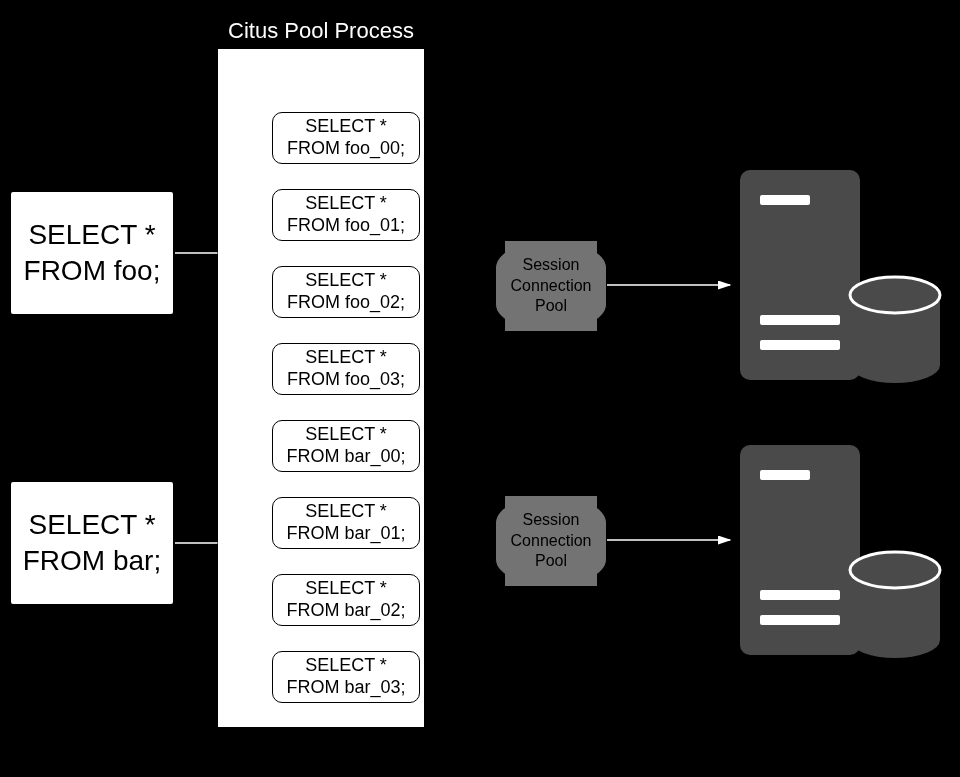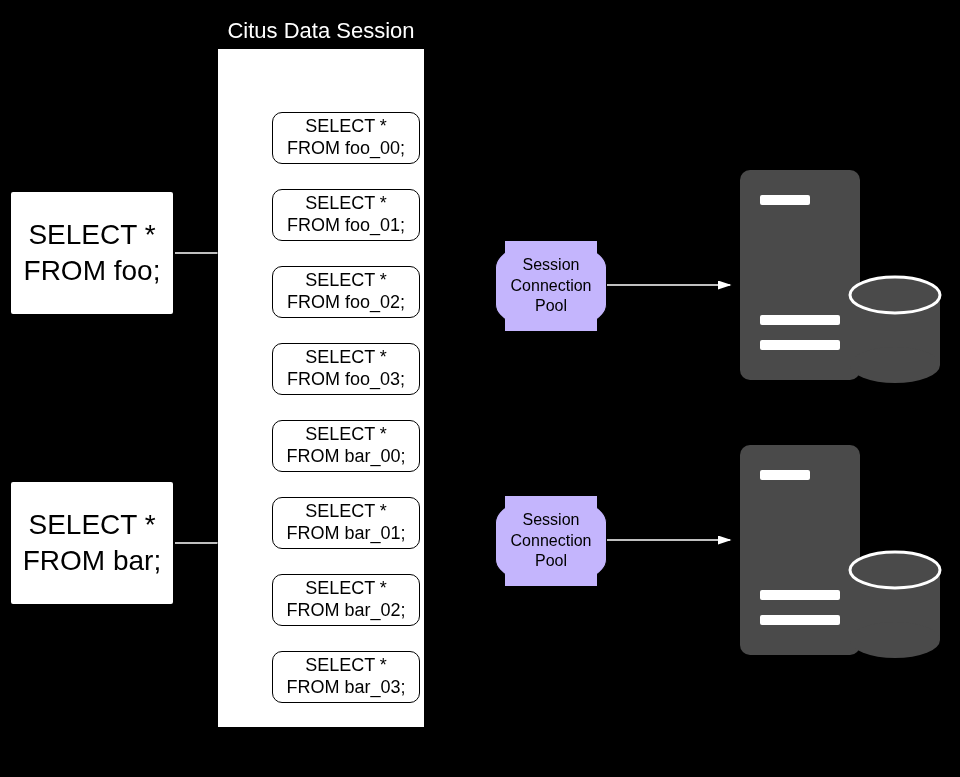--- a/index.html
+++ b/index.html
@@ -51,21 +51,21 @@
   }
   .process-label {
     position: absolute;
     color: #fff;
     font-size: 22px;
     text-align: center;
     width: 200px;
   }
   .pool-node {
     position: absolute;
-    background: #c4b5fd;
+    background: #737373;
     border: 1.5px solid #000;
     
     border-radius: 50% / 30%;
     display: flex;
     align-items: center;
     justify-content: center;
     text-align: center;
     font-size: 16px;
     line-height: 1.3;
     z-index: 3;
@@ -117,21 +117,21 @@
     <line x1="175" y1="253" x2="218" y2="253"></line>
 
     <line x1="175" y1="543" x2="218" y2="543"></line>
 
     <line x1="600" y1="285" x2="730" y2="285" marker-end="url(#arrow)"></line>
     <line x1="600" y1="540" x2="730" y2="540" marker-end="url(#arrow)"></line>
   </svg>
 
   <div class="process-col" style="left:218px; top:49px; width:206px; height:678px;"></div>
 
-  <div class="process-label" style="left:221px; top:18px;">Citus Data Session</div>
+  <div class="process-label" style="left:221px; top:18px;">Citus Pool Process</div>
 
   <svg class="svglines dark">
     <defs>
       <marker id="arrowD" markerWidth="10" markerHeight="10" refX="8" refY="3" orient="auto">
         <path d="M0,0 L0,6 L9,3 z"></path>
       </marker>
     </defs>
 
     <line x1="218" y1="253" x2="280" y2="138"></line>
     <line x1="218" y1="253" x2="280" y2="215"></line>

